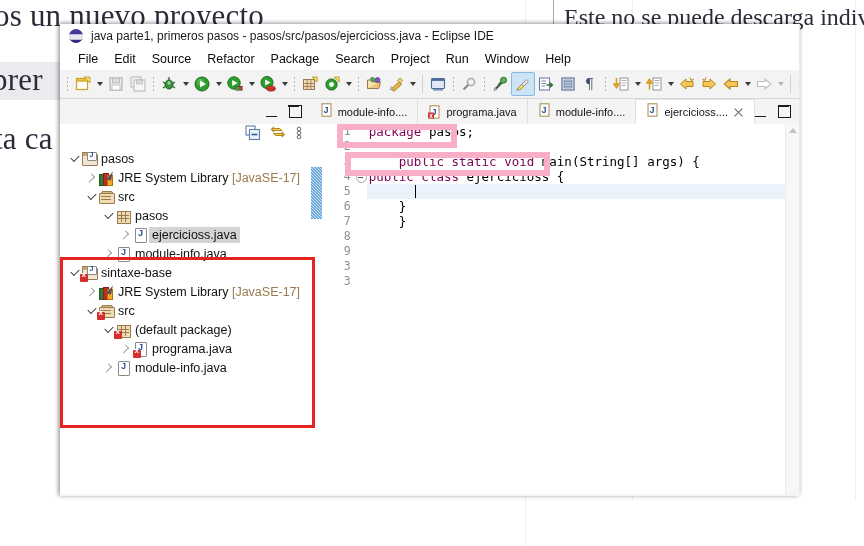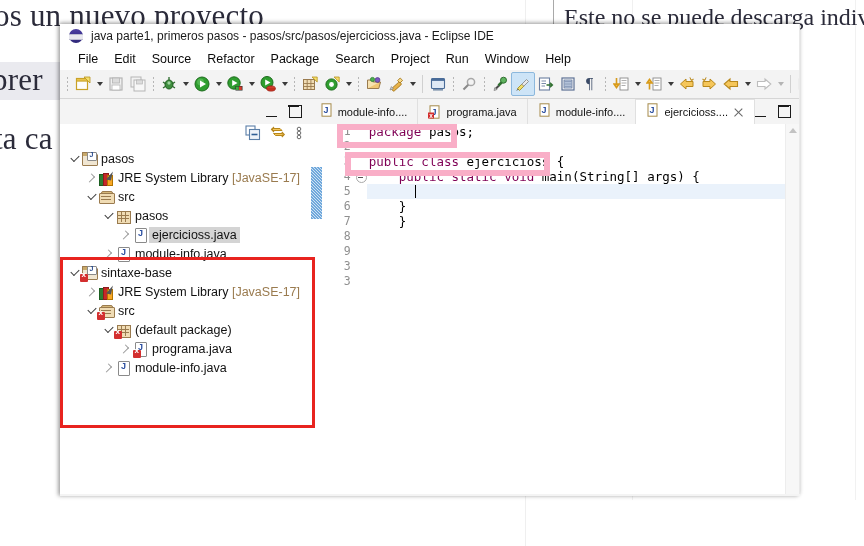--- a/index.html
+++ b/index.html
@@ -654,22 +654,22 @@
               <div class="ln">3</div>
             </div>
           <div class="foldcol">
             <div class="foldmark" style="top:48px;left:1px;"></div>
           </div>
           <div class="code">
             <div class="hl-line" style="top:60px;"></div>
             <div class="caret" style="left:48px;top:61px;"></div>
           <div class="cl"><span class="kw">package</span> pasos;</div>
               <div class="cl">&nbsp;</div>
+              <div class="cl">    <span class="kw">public static void</span> main(String[] args) {</div>
               <div class="cl"><span class="kw">public class</span> ejercicioss {</div>
-              <div class="cl">    <span class="kw">public static void</span> main(String[] args) {</div>
               <div class="cl">        System.<span class="fld">out</span>.println(<span class="str">"Hola mundo"</span>);</div>
               <div class="cl">    }</div>
               <div class="cl">    }</div>
               <div class="cl">&nbsp;</div>
               <div class="cl">&nbsp;</div>
               <div class="cl">&nbsp;</div>
               <div class="cl">&nbsp;</div>
             </div>
           <div class="vscroll">
             <div class="vsup"></div>

